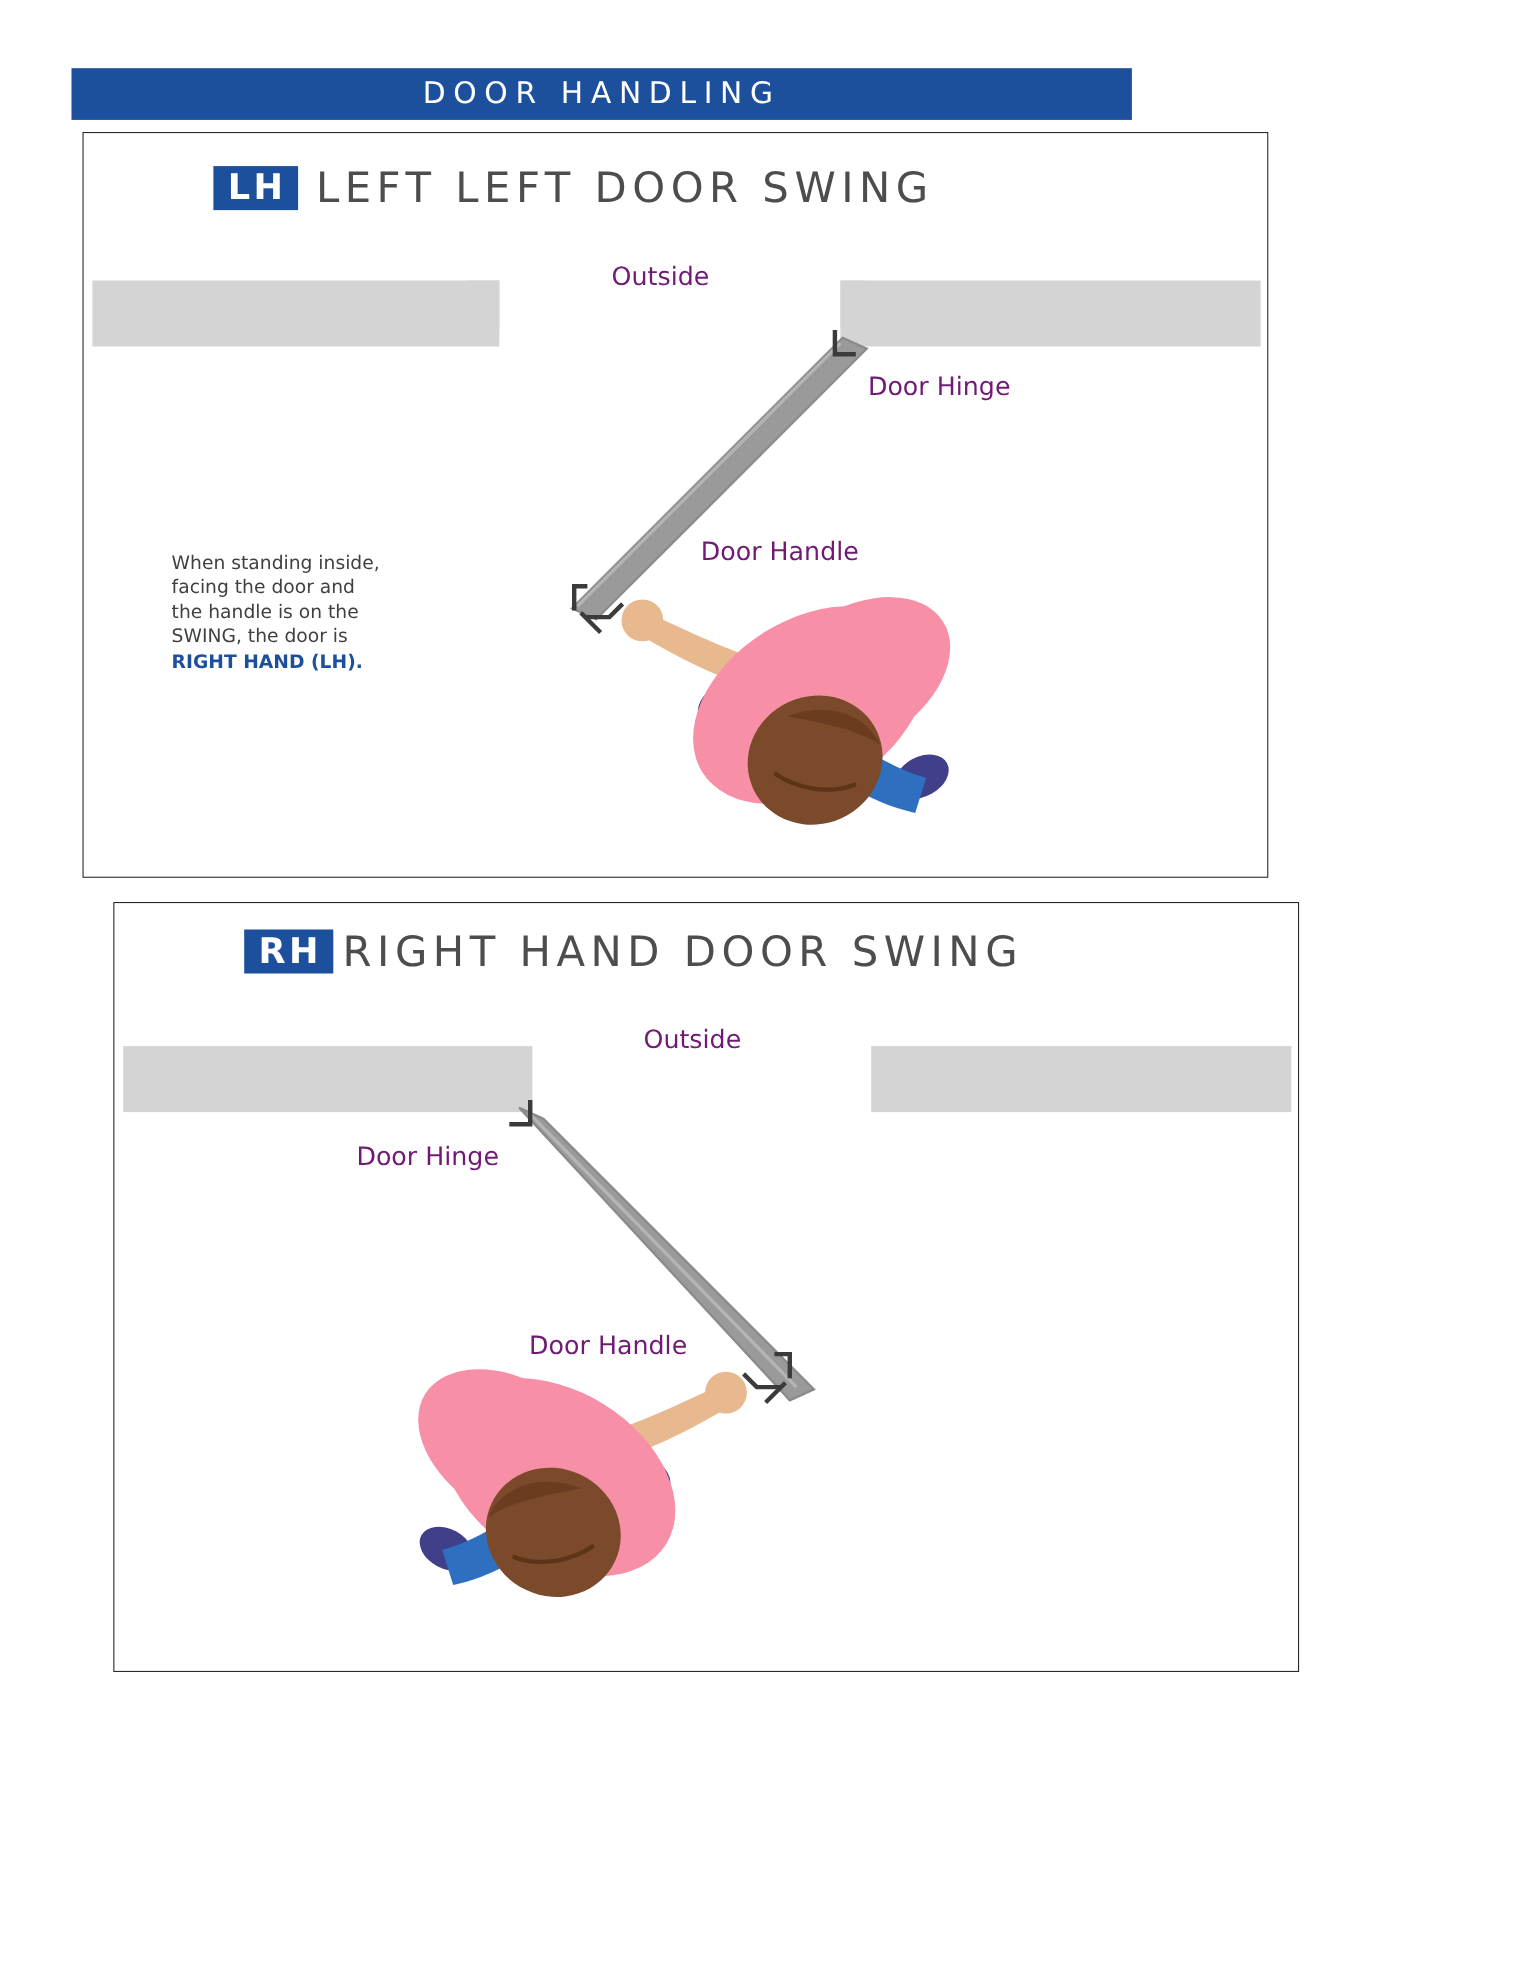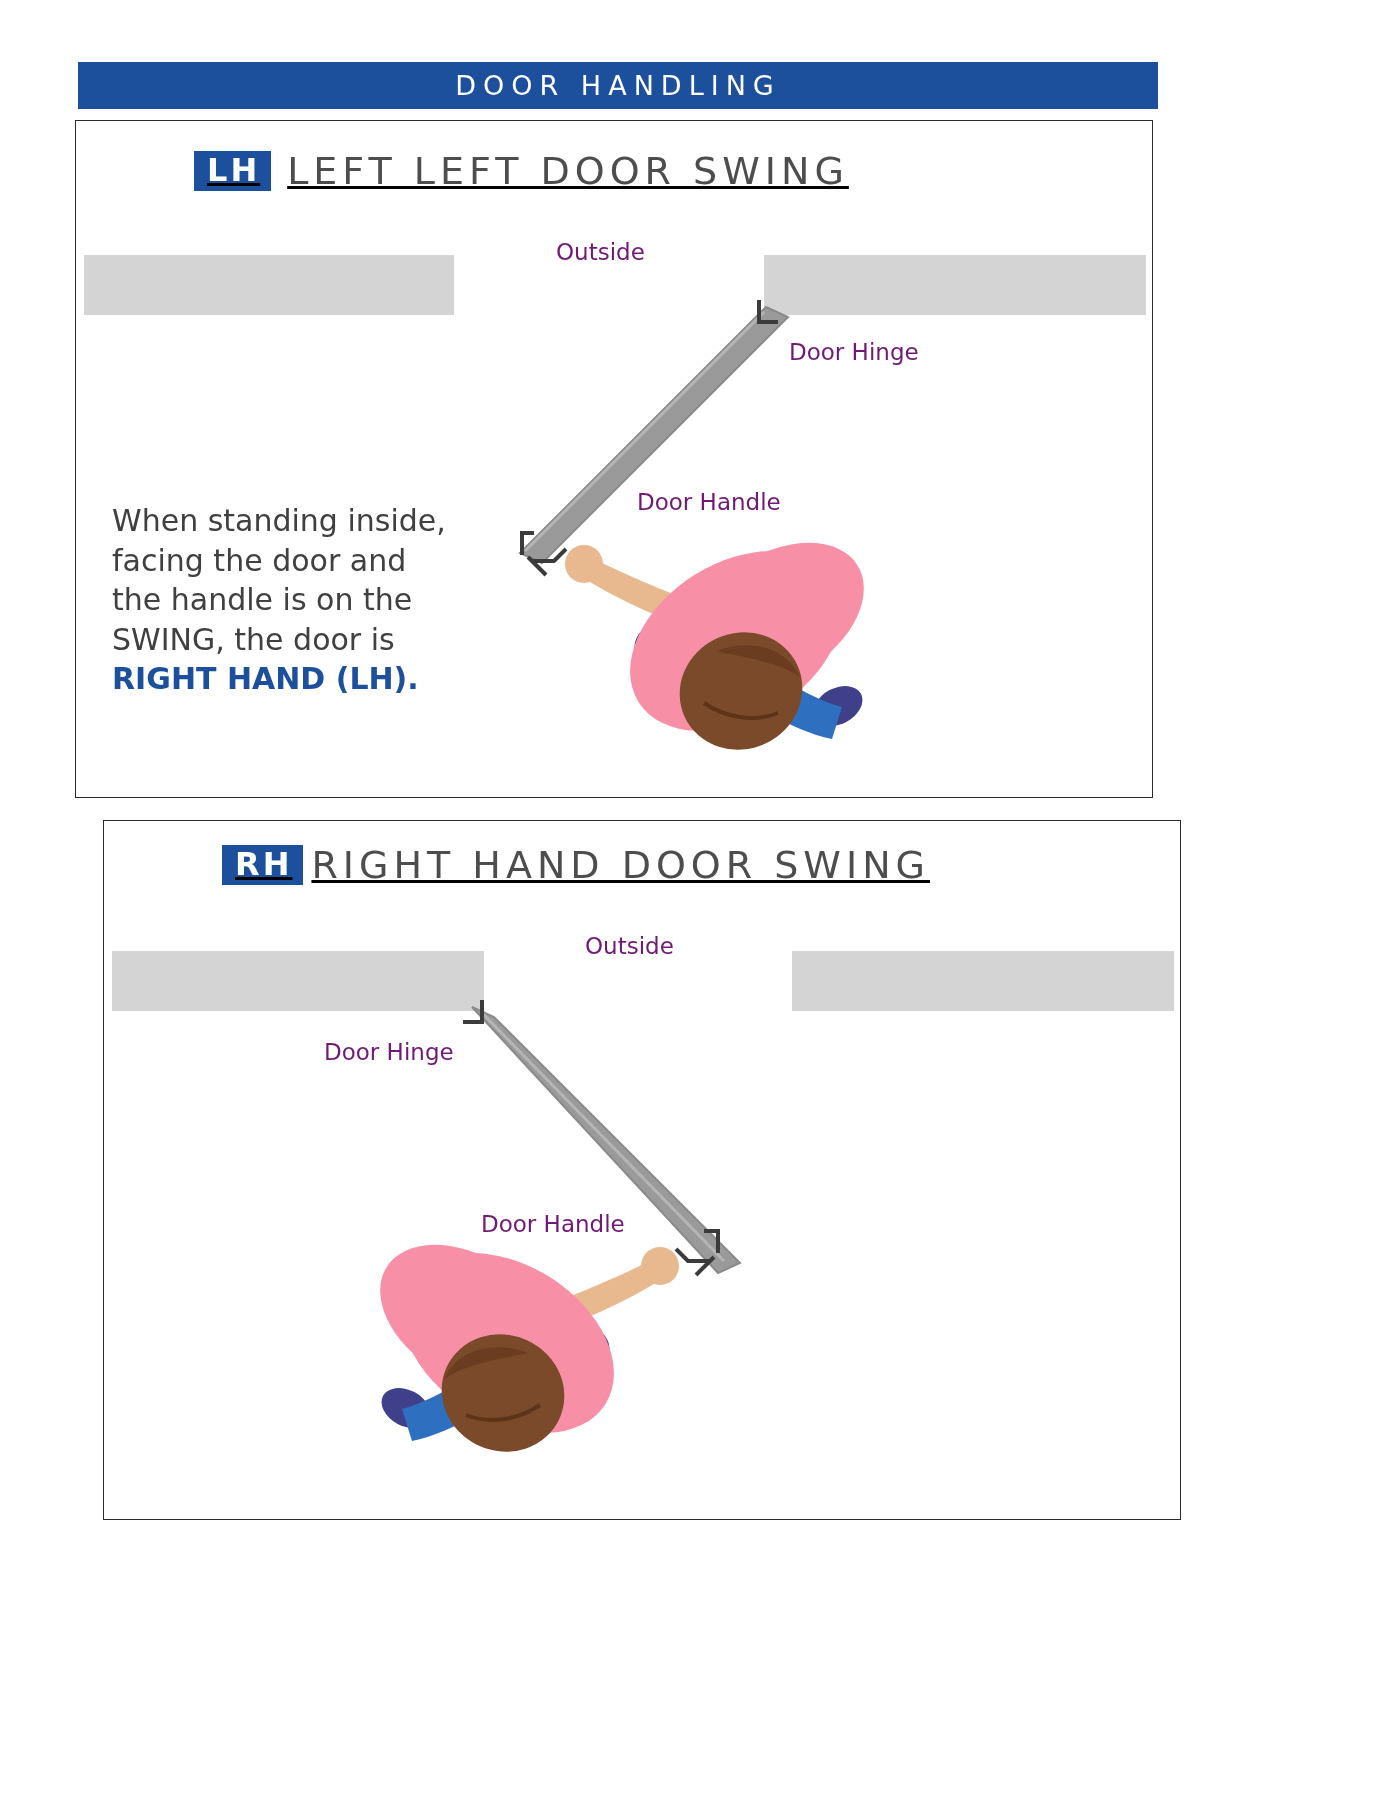--- a/index.html
+++ b/index.html
@@ -11,23 +11,23 @@
     width: 1391px;
     height: 1800px;
     position: relative;
     font-family: "DejaVu Sans", sans-serif;
     overflow: hidden;
   }
 
   
   .header-bar {
     position: absolute;
-    left: 78px;
+    left: 65px;
     top: 62px;
-    width: 1080px;
+    width: 964px;
     height: 47px;
     background: #1c4f9c;
     display: flex;
     align-items: center;
     justify-content: center;
   }
   .header-title {
     color: #ffffff;
     font-size: 27px;
     letter-spacing: 7px;
@@ -46,21 +46,20 @@
     overflow: hidden;
   }
   #panel-lh { top: 120px; height: 678px; }
   #panel-rh { top: 820px; height: 700px; margin-left: 28px; }
 
   
   .panel-title-row {
     position: absolute;
     display: flex;
     align-items: center;
-    text-decoration: underline;
   }
   #lh-title-row { left: 118px; top: 28px; }
   #rh-title-row { left: 118px; top: 22px; }
 
   .hand-badge {
     background: #1c4f9c;
     color: #ffffff;
     font-size: 32px;
     font-weight: 700;
     letter-spacing: 3px;
@@ -103,23 +102,24 @@
   .lbl-handle-lh  { left: 561px; top: 368px; }
 
   .lbl-outside-rh { left: 481px; top: 112px; }
   .lbl-hinge-rh   { left: 220px; top: 218px; }
   .lbl-handle-rh  { left: 377px; top: 390px; }
 
   
   .body-text {
     position: absolute;
     color: #404040;
-    font-size: 30px;
+    font-size: 17px;
     line-height: 1.32;
     width: 360px;
+    margin-left: 44px;
   }
   #lh-body { left: 36px; top: 380px; }
   .emph {
     color: #1c4f9c;
     font-weight: 700;
   }
 
   
   .art {
     position: absolute;

